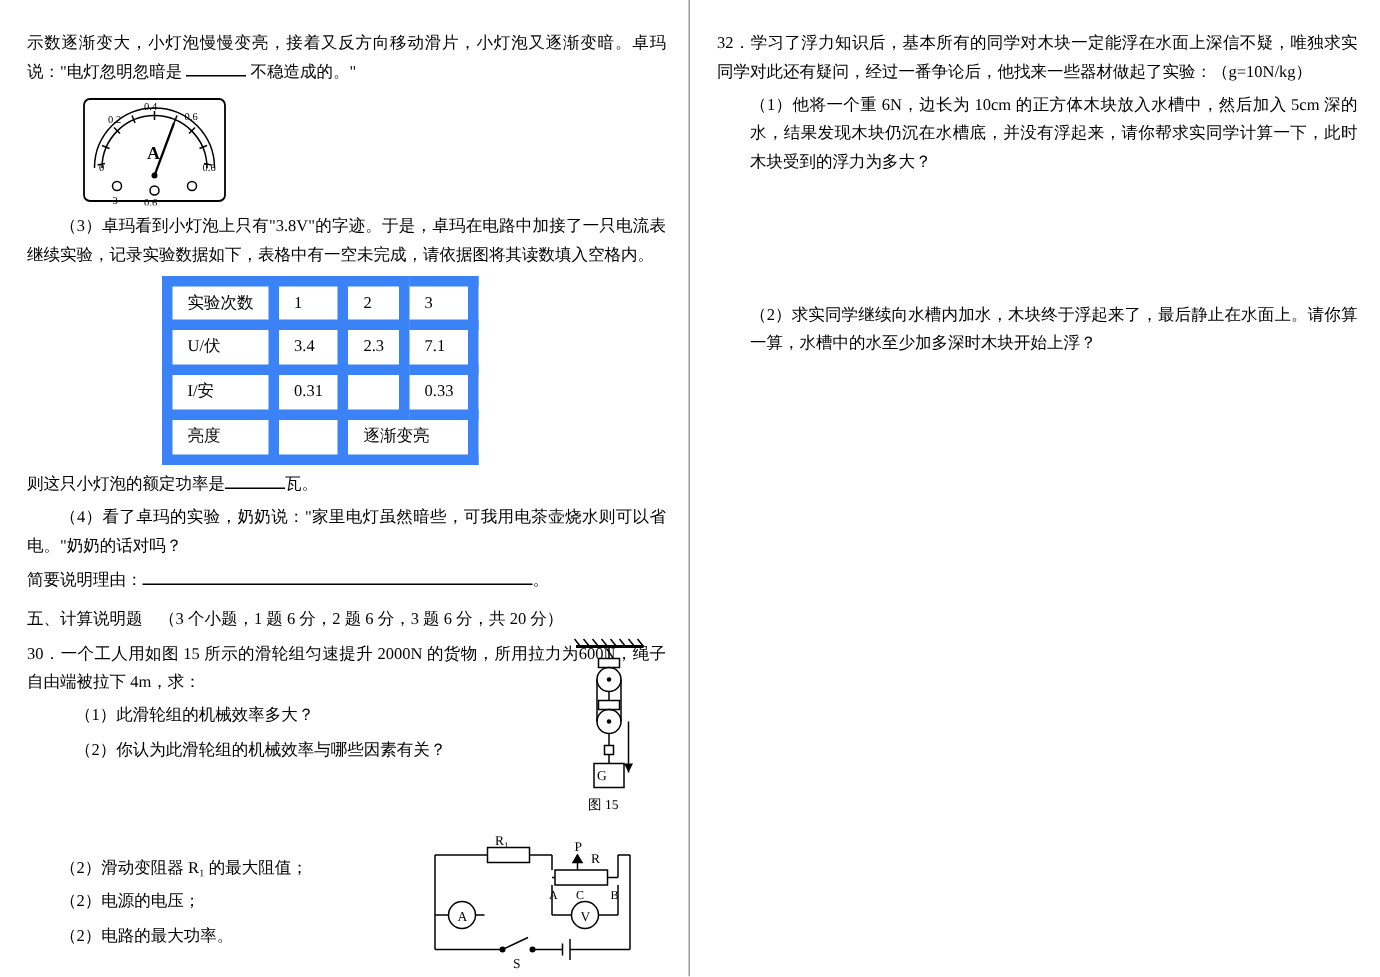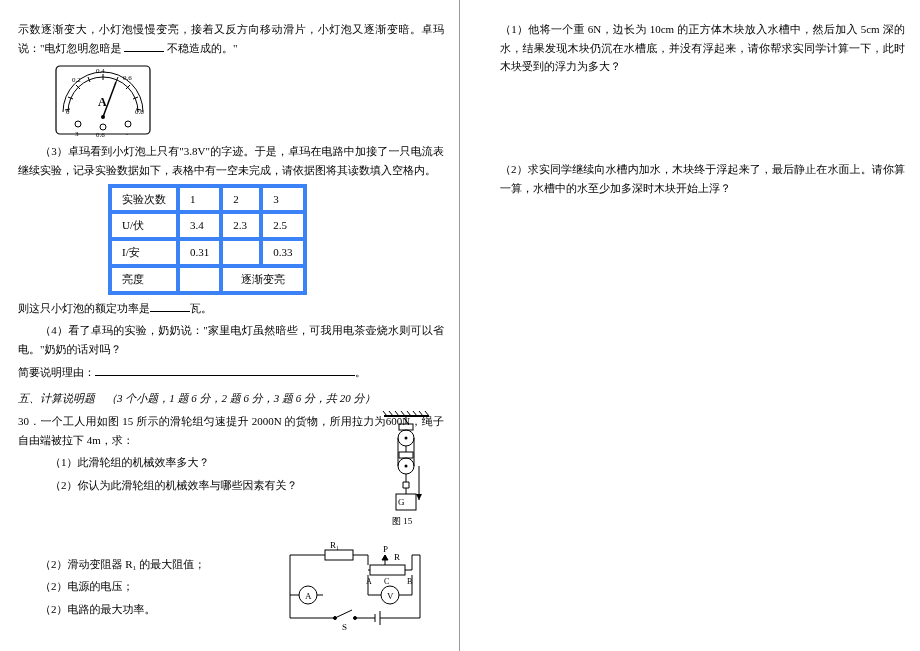--- a/index.html
+++ b/index.html
@@ -24,30 +24,30 @@
       margin: 5px 0 5px 30px;
     }
     .ammeter svg { display: block; }
     .para { margin-bottom: 4px; text-align: justify; }
     .indent { text-indent: 2em; }
     table.data {
       border-collapse: collapse;
       margin: 4px 0 4px 90px;
     }
     table.data td, table.data th {
-      border: 4px solid #3b82f6;
+      border: 7px solid #3b82f6;
       padding: 2px 10px;
       font-weight: normal;
       text-align: left;
       min-width: 40px;
       height: 18px;
     }
     .blank { display: inline-block; border-bottom: 1px solid #000; min-width: 40px; height: 12px; vertical-align: baseline; }
     .blank-xlong { min-width: 260px; }
-    .section-head { margin-top: 8px; font-style: italic; }
+    .section-head { margin-top: 8px; }
     .q30-wrap { position: relative; }
     .pulley {
       position: absolute;
       right: 10px;
       top: -2px;
     }
     .circuit {
       position: absolute;
       right: 14px;
       top: -15px;
@@ -107,32 +107,32 @@
         <tr>
       <td>实验次数</td>
       <td>1</td>
       <td>2</td>
       <td>3</td>
     </tr>
     <tr>
       <td>U/伏</td>
       <td>3.4</td>
       <td>2.3</td>
-      <td>2.5</td>
+      <td>7.1</td>
     </tr>
     <tr>
       <td>I/安</td>
       <td>0.31</td>
       <td></td>
       <td>0.33</td>
     </tr>
     <tr>
       <td>亮度</td>
       <td></td>
-      <td colspan="2" style="text-align:center">逐渐变亮</td>
+      <td colspan="2" style="text-align:left">逐渐变亮</td>
     </tr>
   </tbody>
     </table>
 
   <div class="para">
     <span>则这只小灯泡的额定功率是</span><span class="blank"></span><span>瓦。</span>
   </div>
 
   <div class="para indent">（4）看了卓玛的实验，奶奶说："家里电灯虽然暗些，可我用电茶壶烧水则可以省电。"奶奶的话对吗？</div>
   <div class="para">
@@ -230,16 +230,19 @@
         <text x="25" y="59" font-size="9">A</text>
         <text x="107" y="59" font-size="9">V</text>
         <text x="62" y="90" font-size="9">S</text>
       </svg>
     </div>
   </div>
 
 </div>
 
 <div class="col">
+  <div class="para">
+    <span>32．</span><span>学习了浮力知识后，基本所有的同学对木块一定能浮在水面上深信不疑，唯独求实同学对此还有疑问，经过一番争论后，他找来一些器材做起了实验：（g=10N/kg）</span>
+  </div>
   <div class="para sub2">（1）他将一个重 6N，边长为 10cm 的正方体木块放入水槽中，然后加入 5cm 深的水，结果发现木块仍沉在水槽底，并没有浮起来，请你帮求实同学计算一下，此时木块受到的浮力为多大？</div>
   <div style="height:80px"></div>
   <div class="para sub2">（2）求实同学继续向水槽内加水，木块终于浮起来了，最后静止在水面上。请你算一算，水槽中的水至少加多深时木块开始上浮？</div>
 </div>
 
 </body></html>

